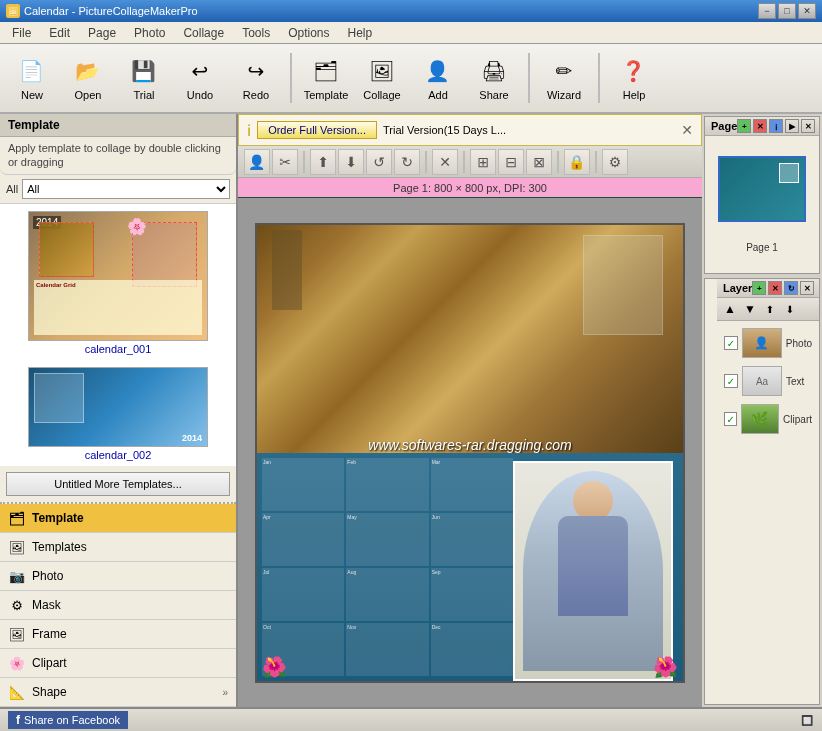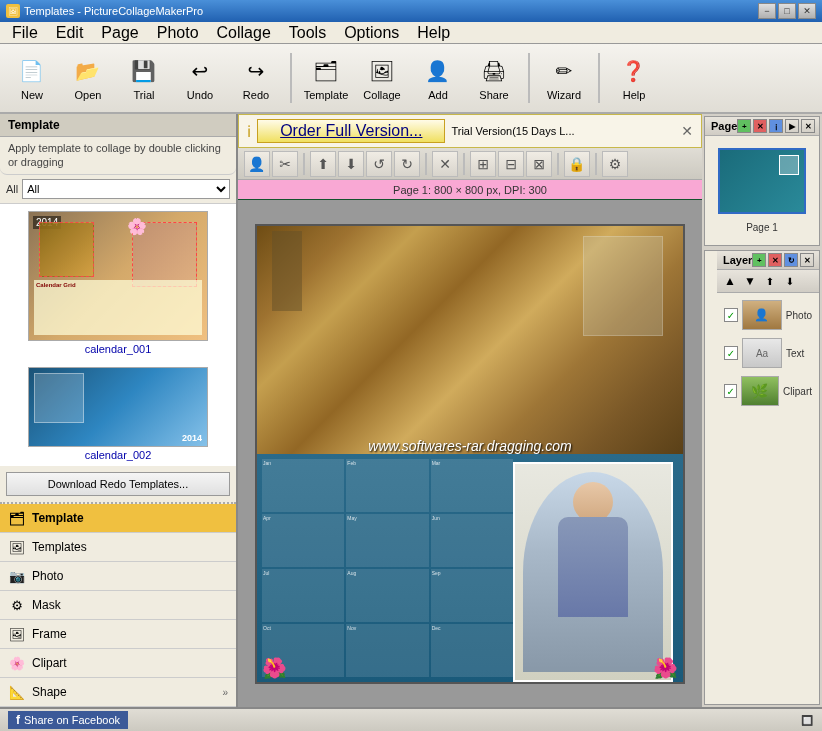--- a/index.html
+++ b/index.html
@@ -30,22 +30,22 @@
       height: 22px;
       display: flex;
       align-items: center;
       padding: 0 4px;
       border-bottom: 1px solid #999;
       gap: 2px;
     }
     .menu-item {
       padding: 2px 8px;
       cursor: pointer;
-      font-size: 16px;
-      color: #000000;
+      font-size: 12px;
+      color: #404040;
     }
 
     
     .toolbar {
       background: linear-gradient(to bottom, #f5f3ee, #e0ddd5);
       height: 70px;
       display: flex;
       align-items: center;
       padding: 4px 6px;
       border-bottom: 2px solid #aaa;
@@ -183,27 +183,26 @@
       background: #f8f4e8;
       border: 1px solid #c8b84a;
       display: flex;
       align-items: center;
       padding: 4px 8px;
       gap: 6px;
       font-size: 11px;
     }
     .notif-icon { color: #c8a020; font-size: 16px; }
     .notif-btn {
-      padding: 2px 22px;
+      padding: 2px 10px;
       background: linear-gradient(to bottom, #fffbe8, #f0e060);
       border: 1px solid #c8a020;
       cursor: pointer;
-      font-size: 16px;
+      font-size: 11px;
       color: #000080;
-      text-decoration: underline;
     }
     .notif-close { margin-left: auto; cursor: pointer; font-size: 14px; color: #666; }
 
     
     .canvas-toolbar {
       background: linear-gradient(to bottom, #e0ddd5, #ccc9c0);
       height: 32px;
       display: flex;
       align-items: center;
       padding: 0 6px;
@@ -313,21 +312,21 @@
     .panel-hdr-btn {
       width: 14px; height: 14px;
       border: 1px solid #888;
       display: flex; align-items: center; justify-content: center;
       font-size: 8px; cursor: pointer;
     }
     .panel-hdr-btn.green { background: #60c060; }
     .panel-hdr-btn.red { background: #e06060; }
     .panel-hdr-btn.blue { background: #6090e0; }
 
-    .page-thumbs { padding: 12px; display: flex; flex-direction: column; align-items: center; gap: 8px; }
+    .page-thumbs { padding: 20px; display: flex; flex-direction: column; align-items: center; gap: 20px; }
     .page-thumb {
       width: 88px; height: 66px;
       background: linear-gradient(135deg, #1a6b7a 0%, #2a8a9a 100%);
       border: 2px solid #316ac5;
       cursor: pointer;
     }
     .page-thumb-label { font-size: 10px; color: #333; text-align: center; }
 
     .layer-items { padding: 4px; display: flex; flex-direction: column; gap: 2px; overflow-y: auto; }
     .layer-item {
@@ -417,21 +416,21 @@
       right: 5px;
       font-size: 20px;
     }
   </style>
 </head>
 <body>
 
 <div class="titlebar">
   <div class="titlebar-left">
     <div class="titlebar-icon">🖼</div>
-    <span>Templates - PictureCollageMakerPro</span>
+    <span>Calendar - PictureCollageMakerPro</span>
   </div>
   <div class="titlebar-buttons">
     <div class="titlebar-btn">−</div>
     <div class="titlebar-btn">□</div>
     <div class="titlebar-btn">✕</div>
   </div>
 </div>
 
 <div class="menubar">
   <div class="menu-item">File</div>
@@ -521,21 +520,21 @@
         <span class="template-name">calendar_001</span>
       </div>
       <div class="template-thumb">
         <div class="template-img-2">
           <div style="position:absolute;bottom:3px;right:5px;font-size:9px;color:white;font-weight:bold;">2014</div>
           <div style="position:absolute;top:5px;left:5px;width:50px;height:50px;background:rgba(255,255,255,0.2);border:1px solid rgba(255,255,255,0.4);"></div>
         </div>
         <span class="template-name">calendar_002</span>
       </div>
     </div>
-    <div class="download-btn">Download Redo Templates...</div>
+    <div class="download-btn">Untitled More Templates...</div>
     <div class="sidebar-nav">
       <div class="nav-item active">
         <div class="nav-icon">🗂</div>
         <span>Template</span>
       </div>
       <div class="nav-item">
         <div class="nav-icon">🖼</div>
         <span>Templates</span>
       </div>
       <div class="nav-item">

